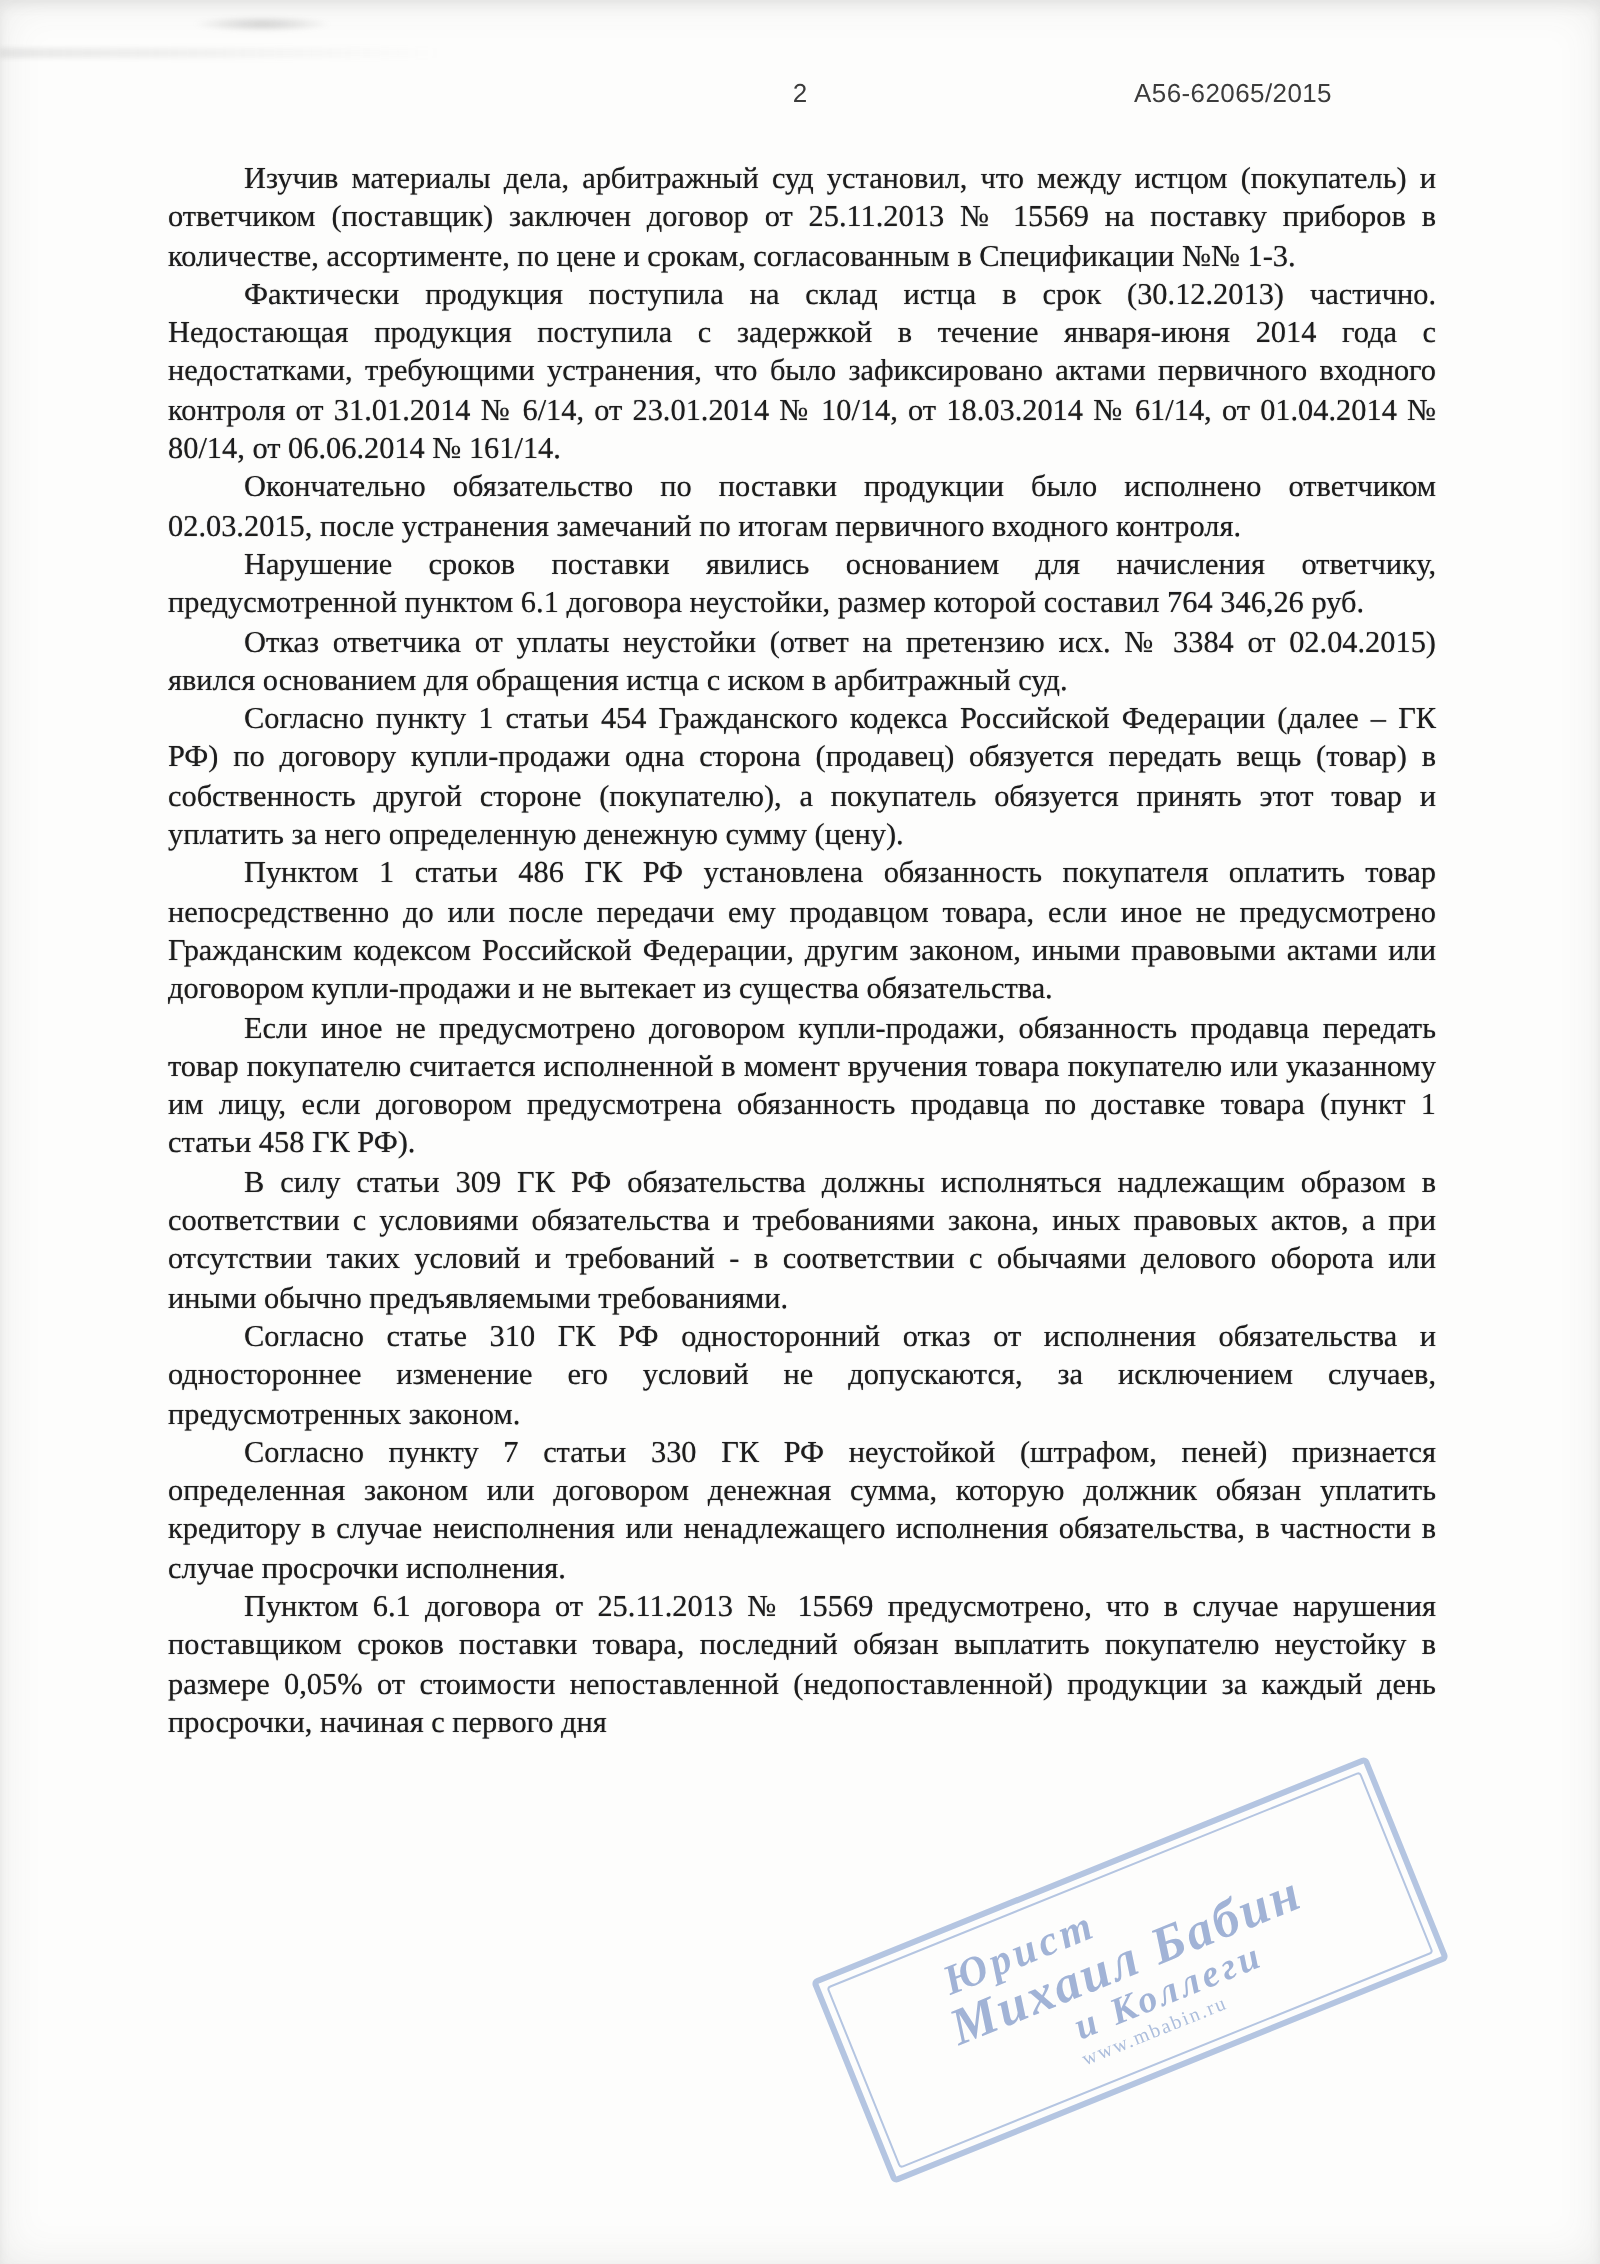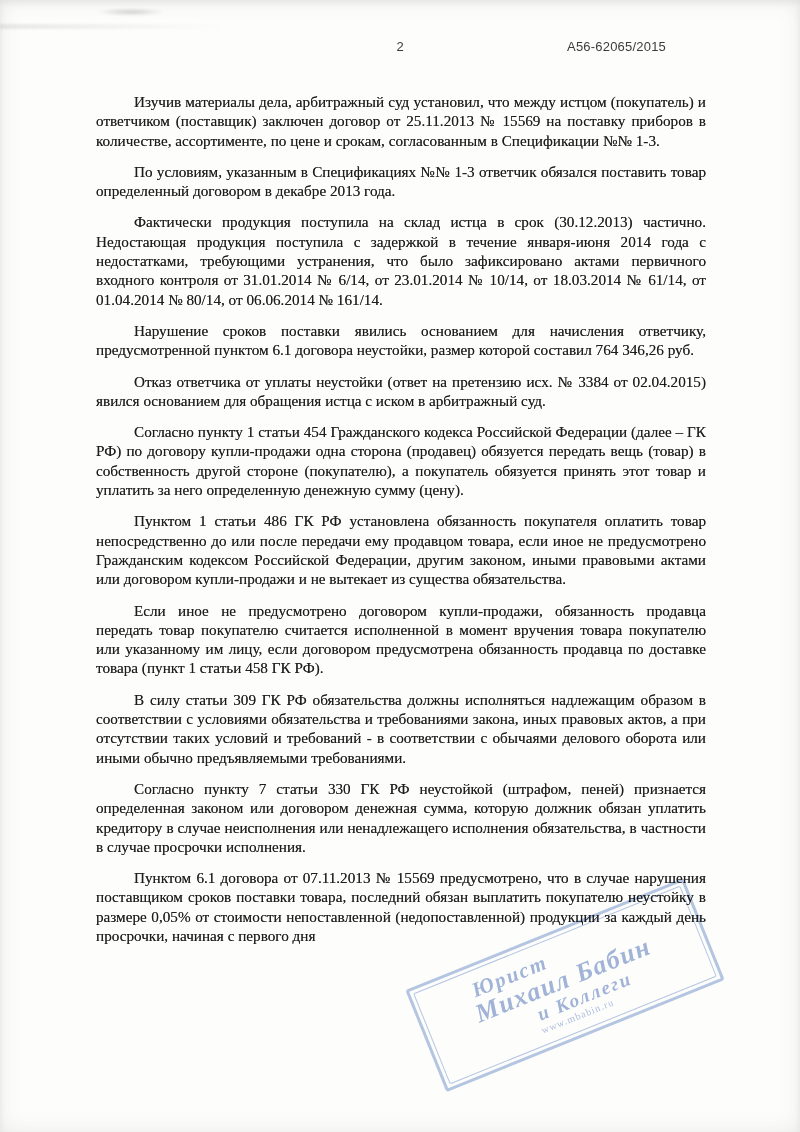--- a/index.html
+++ b/index.html
@@ -36,21 +36,21 @@
   .case-num  { position: absolute; right: 134px; letter-spacing: 0.2px; }
 
   .doc-body {
     position: absolute; top: 80px; left: 84px; width: 634px;
     color: #1d1d1d;
     font-size: 15.2px;
     line-height: 19.3px;
     text-align: justify;
     text-shadow: 0 0 0.45px rgba(20,20,20,0.65);
   }
-  .para { margin: 12px; text-indent: 38px; }
+  .para { margin: 0; text-indent: 38px; }
 
   
   .stamp {
     position: absolute;
     left: 415px; top: 930px; width: 300px; height: 110px;
     transform: rotate(-22deg);
     opacity: 0.72;
     mix-blend-mode: multiply;
     pointer-events: none;
   }
@@ -78,30 +78,31 @@
   <div class="smudge-a"></div>
   <div class="smudge-b"></div>
 
   <header class="page-header">
     <span class="page-num">2</span>
     <span class="case-num">А56-62065/2015</span>
   </header>
 
   <main class="doc-body" id="doc-body">
       <p class="para">Изучив материалы дела, арбитражный суд установил, что между истцом (покупатель) и ответчиком (поставщик) заключен договор от 25.11.2013 № 15569 на поставку приборов в количестве, ассортименте, по цене и срокам, согласованным в Спецификации №№ 1-3.</p>
-      <p class="para">По условиям, указанным в Спецификациях №№ 1-3 ответчик обязался поставить товар определенный договором в декабре 2013 года.</p>
       <p class="para">Фактически продукция поступила на склад истца в срок (30.12.2013) частично. Недостающая продукция поступила с задержкой в течение января-июня 2014 года с недостатками, требующими устранения, что было зафиксировано актами первичного входного контроля от 31.01.2014 № 6/14, от 23.01.2014 № 10/14, от 18.03.2014 № 61/14, от 01.04.2014 № 80/14, от 06.06.2014 № 161/14.</p>
+      <p class="para">Окончательно обязательство по поставки продукции было исполнено ответчиком 02.03.2015, после устранения замечаний по итогам первичного входного контроля.</p>
       <p class="para">Нарушение сроков поставки явились основанием для начисления ответчику, предусмотренной пунктом 6.1 договора неустойки, размер которой составил 764 346,26 руб.</p>
       <p class="para">Отказ ответчика от уплаты неустойки (ответ на претензию исх. № 3384 от 02.04.2015) явился основанием для обращения истца с иском в арбитражный суд.</p>
       <p class="para">Согласно пункту 1 статьи 454 Гражданского кодекса Российской Федерации (далее – ГК РФ) по договору купли-продажи одна сторона (продавец) обязуется передать вещь (товар) в собственность другой стороне (покупателю), а покупатель обязуется принять этот товар и уплатить за него определенную денежную сумму (цену).</p>
       <p class="para">Пунктом 1 статьи 486 ГК РФ установлена обязанность покупателя оплатить товар непосредственно до или после передачи ему продавцом товара, если иное не предусмотрено Гражданским кодексом Российской Федерации, другим законом, иными правовыми актами или договором купли-продажи и не вытекает из существа обязательства.</p>
       <p class="para">Если иное не предусмотрено договором купли-продажи, обязанность продавца передать товар покупателю считается исполненной в момент вручения товара покупателю или указанному им лицу, если договором предусмотрена обязанность продавца по доставке товара (пункт 1 статьи 458 ГК РФ).</p>
       <p class="para">В силу статьи 309 ГК РФ обязательства должны исполняться надлежащим образом в соответствии с условиями обязательства и требованиями закона, иных правовых актов, а при отсутствии таких условий и требований - в соответствии с обычаями делового оборота или иными обычно предъявляемыми требованиями.</p>
+      <p class="para">Согласно статье 310 ГК РФ односторонний отказ от исполнения обязательства и одностороннее изменение его условий не допускаются, за исключением случаев, предусмотренных законом.</p>
       <p class="para">Согласно пункту 7 статьи 330 ГК РФ неустойкой (штрафом, пеней) признается определенная законом или договором денежная сумма, которую должник обязан уплатить кредитору в случае неисполнения или ненадлежащего исполнения обязательства, в частности в случае просрочки исполнения.</p>
-      <p class="para">Пунктом 6.1 договора от 07.11.2013 № 15569 предусмотрено, что в случае нарушения поставщиком сроков поставки товара, последний обязан выплатить покупателю неустойку в размере 0,05% от стоимости непоставленной (недопоставленной) продукции за каждый день просрочки, начиная с первого дня</p>
+      <p class="para">Пунктом 6.1 договора от 25.11.2013 № 15569 предусмотрено, что в случае нарушения поставщиком сроков поставки товара, последний обязан выплатить покупателю неустойку в размере 0,05% от стоимости непоставленной (недопоставленной) продукции за каждый день просрочки, начиная с первого дня</p>
     </main>
 
   <div class="stamp">
     <div class="stamp-outer">
       <div class="stamp-inner">
         <div class="stamp-l1">Юрист</div>
         <div class="stamp-l2">Михаил Бабин</div>
         <div class="stamp-l3">и Коллеги</div>
         <div class="stamp-l4">www.mbabin.ru</div>
       </div>

